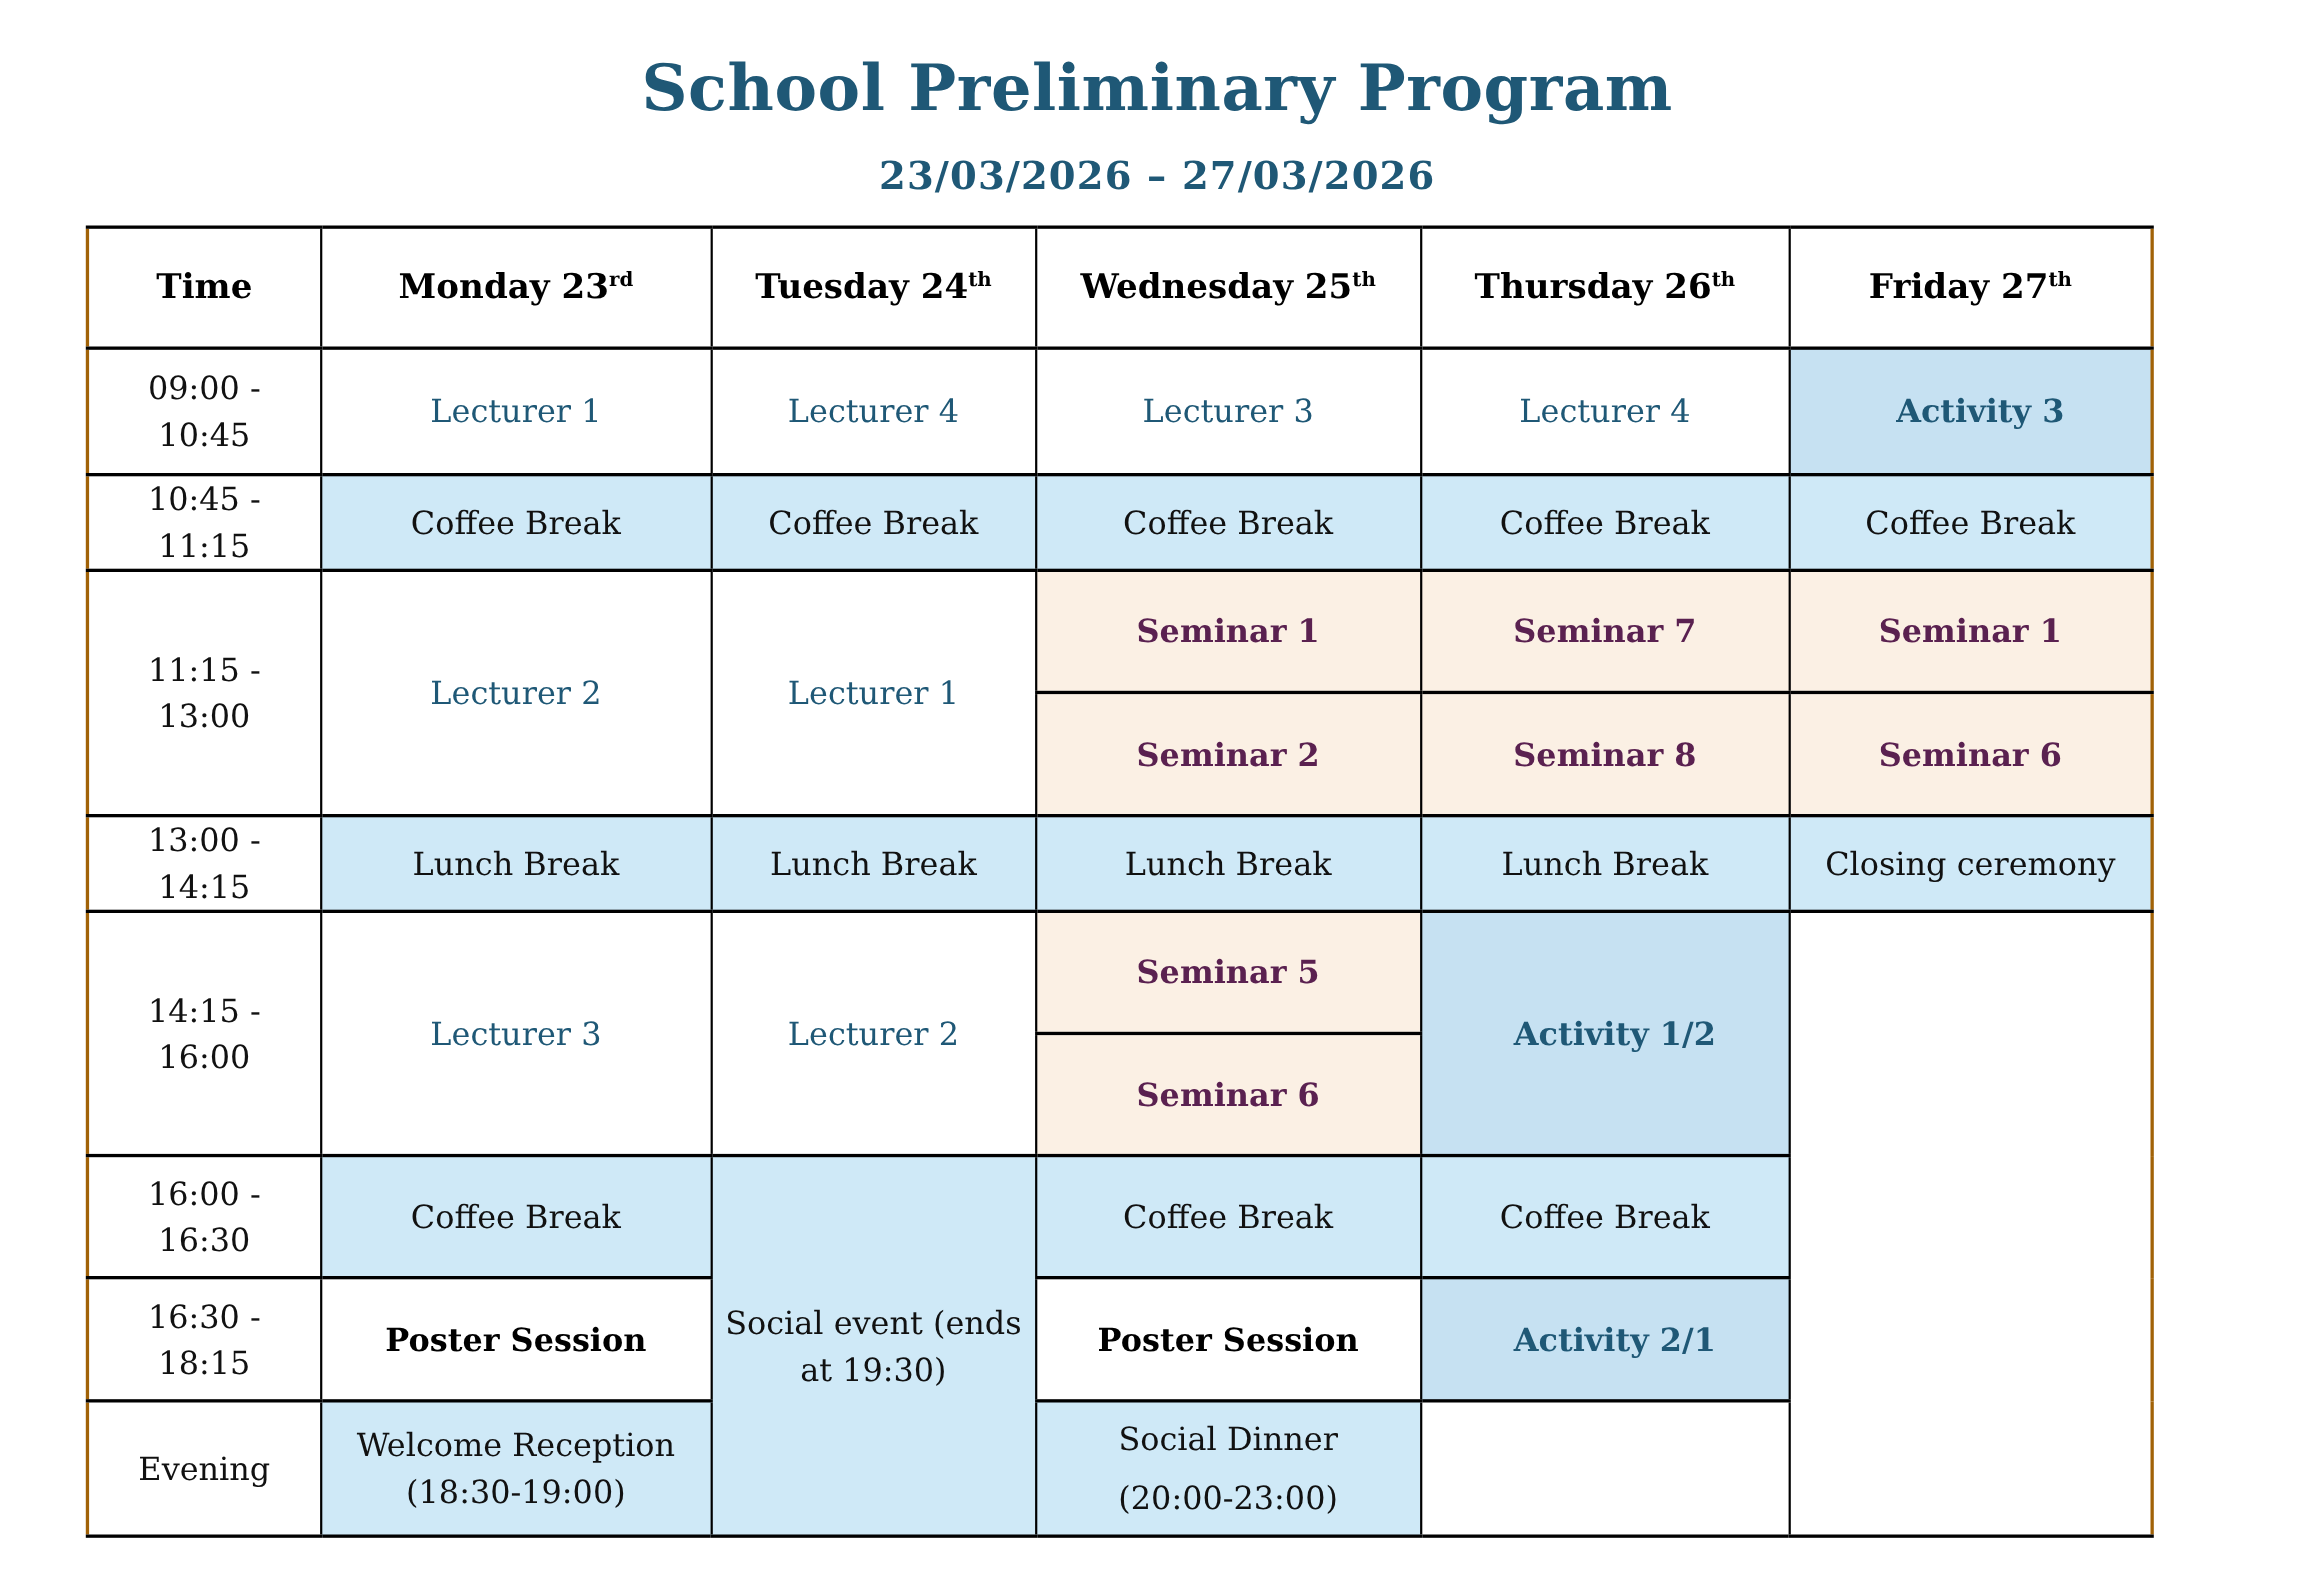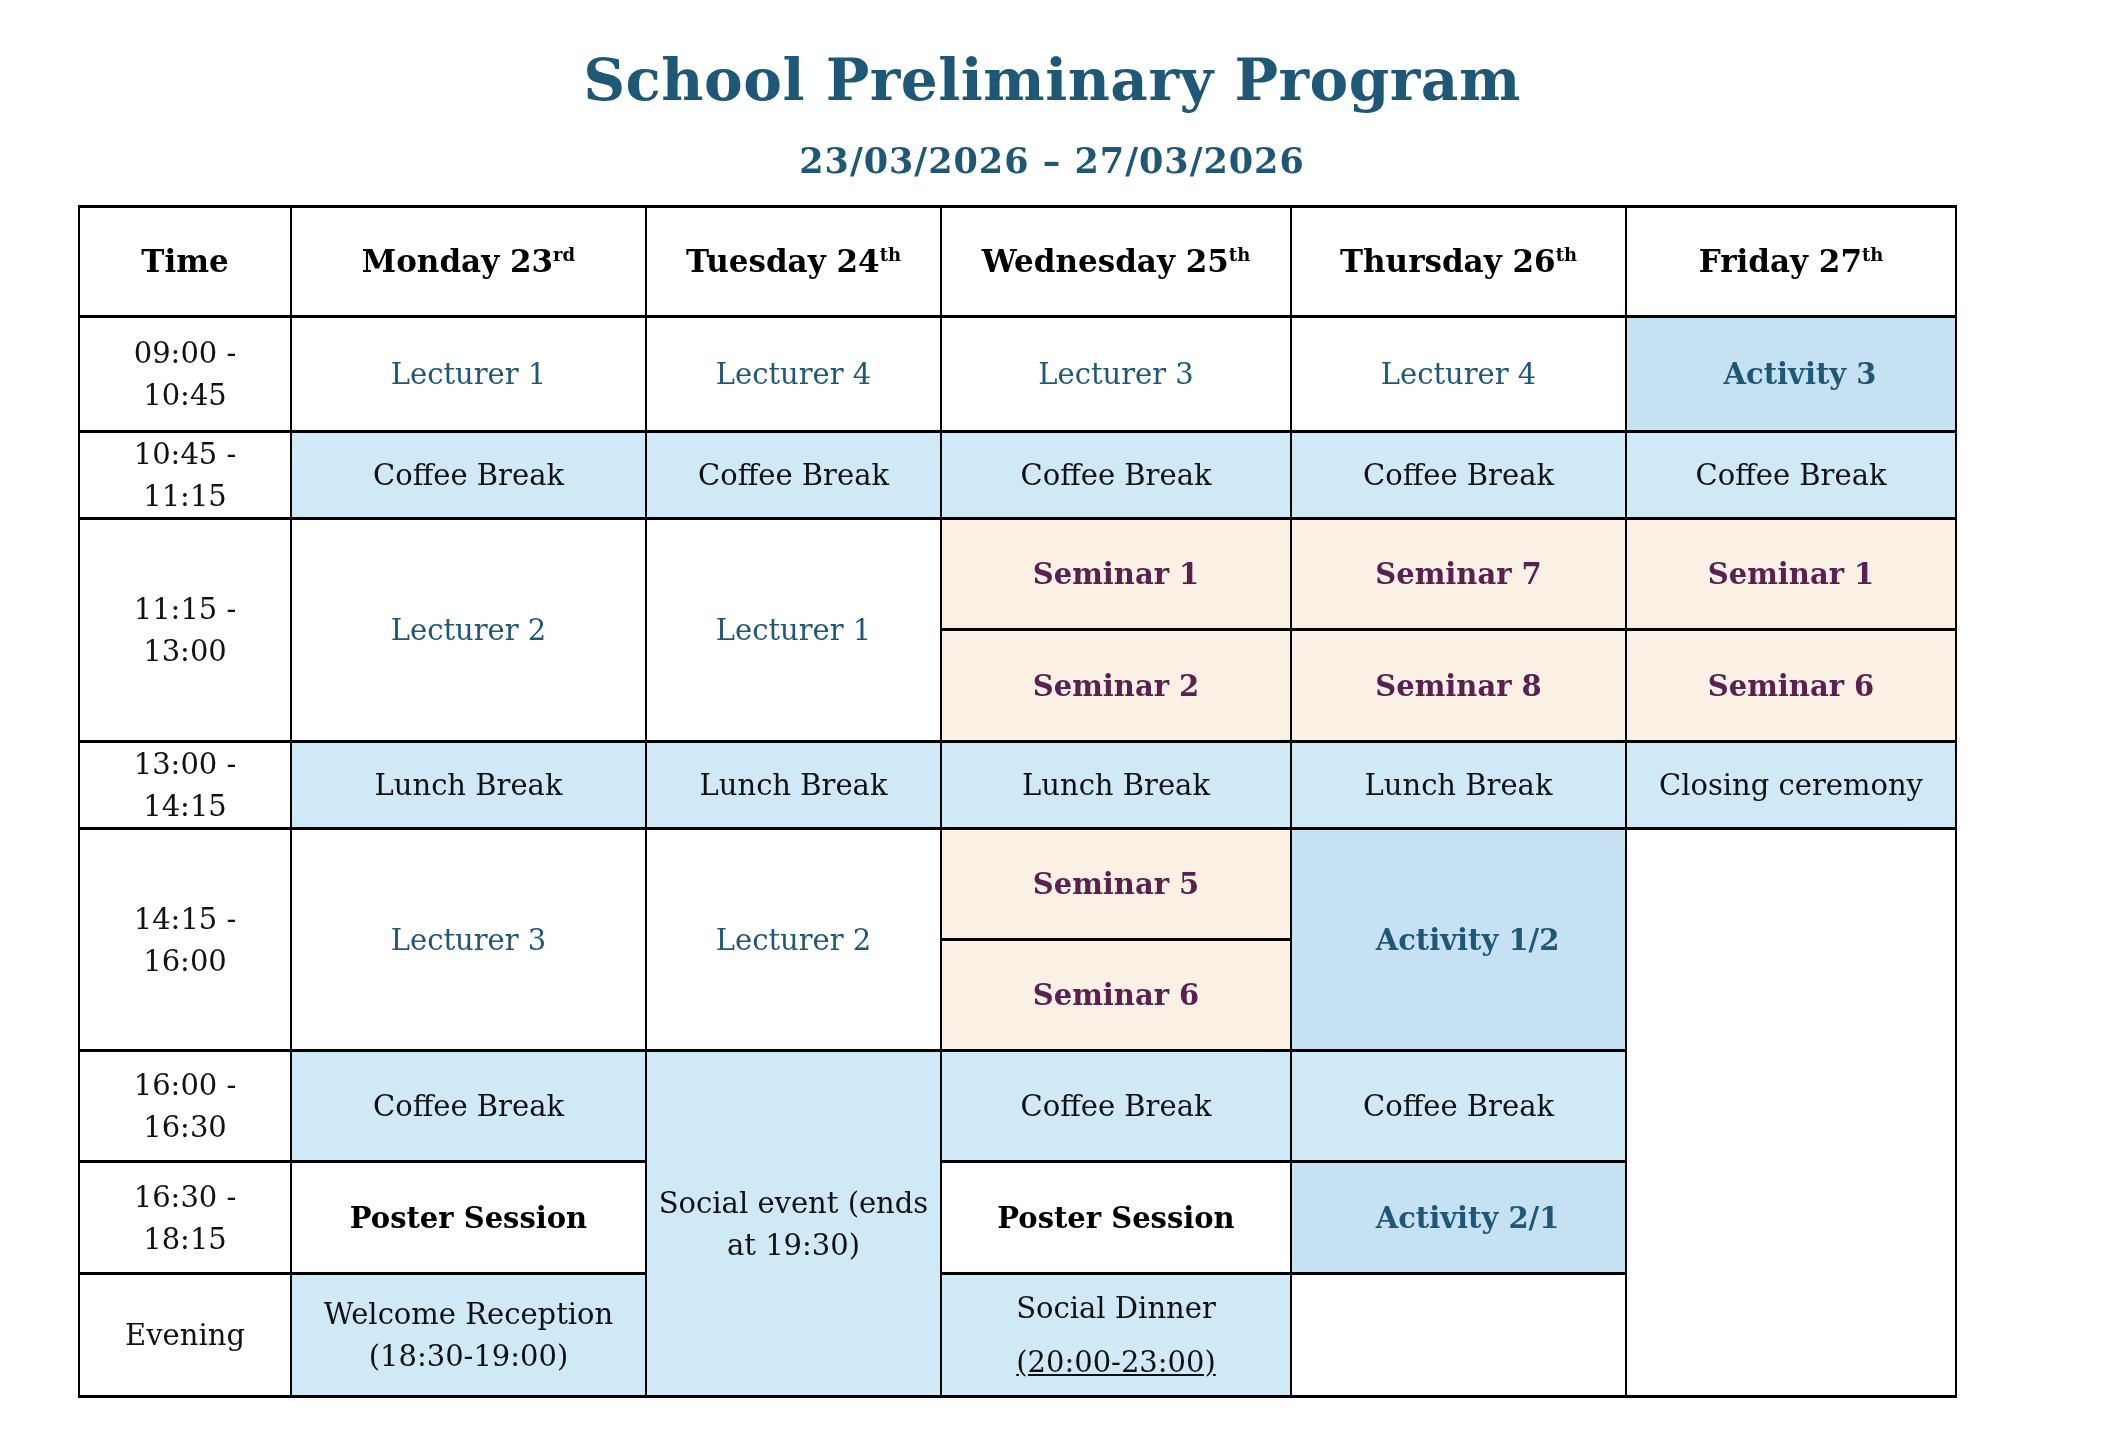--- a/index.html
+++ b/index.html
@@ -33,21 +33,21 @@
     font-weight: bold;
     color: var(--heading, #1f5876);
     letter-spacing: 1px;
   }
   table.schedule {
     position: absolute;
     left: 78px;
     top: 205px;
     border-collapse: collapse;
     table-layout: fixed;
-    border: 1px solid #a16207;
+    border: 3px solid #a16207;
   }
   .schedule th, .schedule td {
     border: 2px solid #000;
     border-top-width: 3px;
     border-bottom-width: 3px;
     text-align: center;
     vertical-align: middle;
     padding: 0 10px;
     font-size: 29px;
     font-weight: normal;
@@ -79,21 +79,21 @@
   }
   td.sem {
     background: var(--cream, #fbf0e4);
     color: var(--purple, #5a2150);
     font-weight: bold;
   }
   td.boldblack {
     font-weight: bold;
     color: #000;
   }
-  .gap { margin-top: 12px; text-decoration: underline; }
+  .gap { margin-top: 12px; }
 </style>
 </head>
 <body>
 
 <div class="page-title">School Preliminary Program</div>
 <div class="page-dates">23/03/2026 – 27/03/2026</div>
 
 <table class="schedule">
   <colgroup>
     <col style="width:212px">

